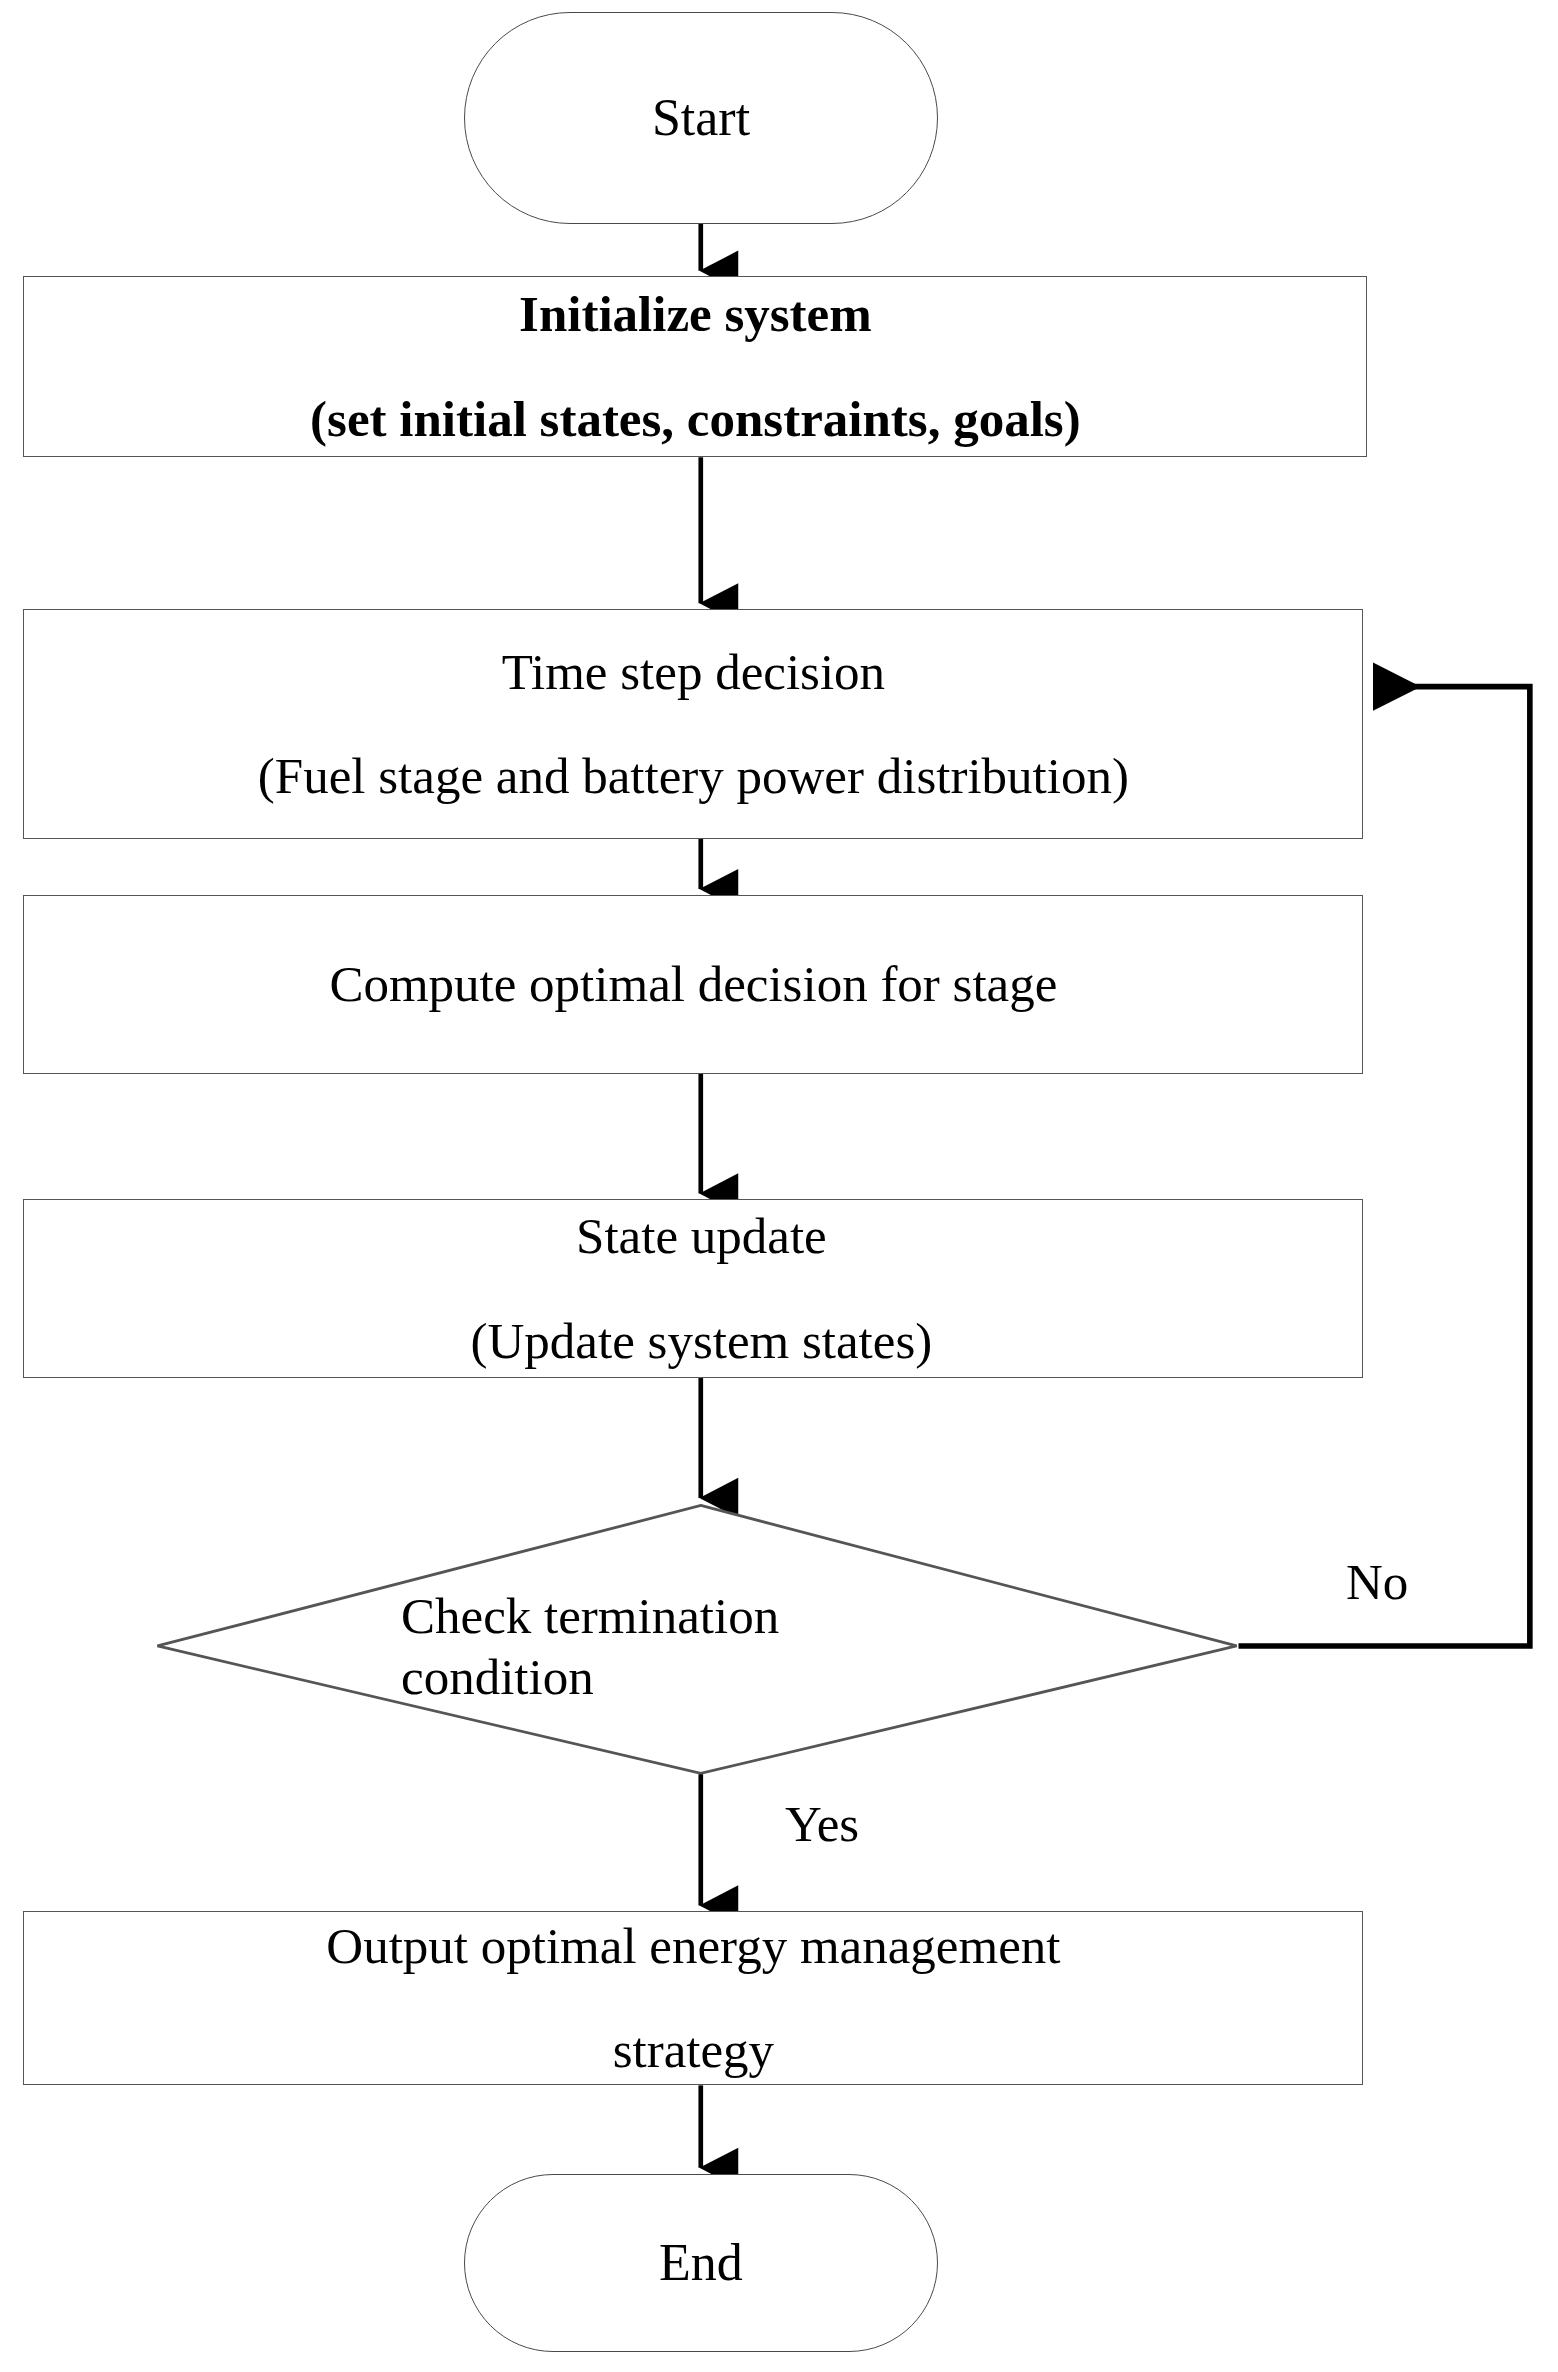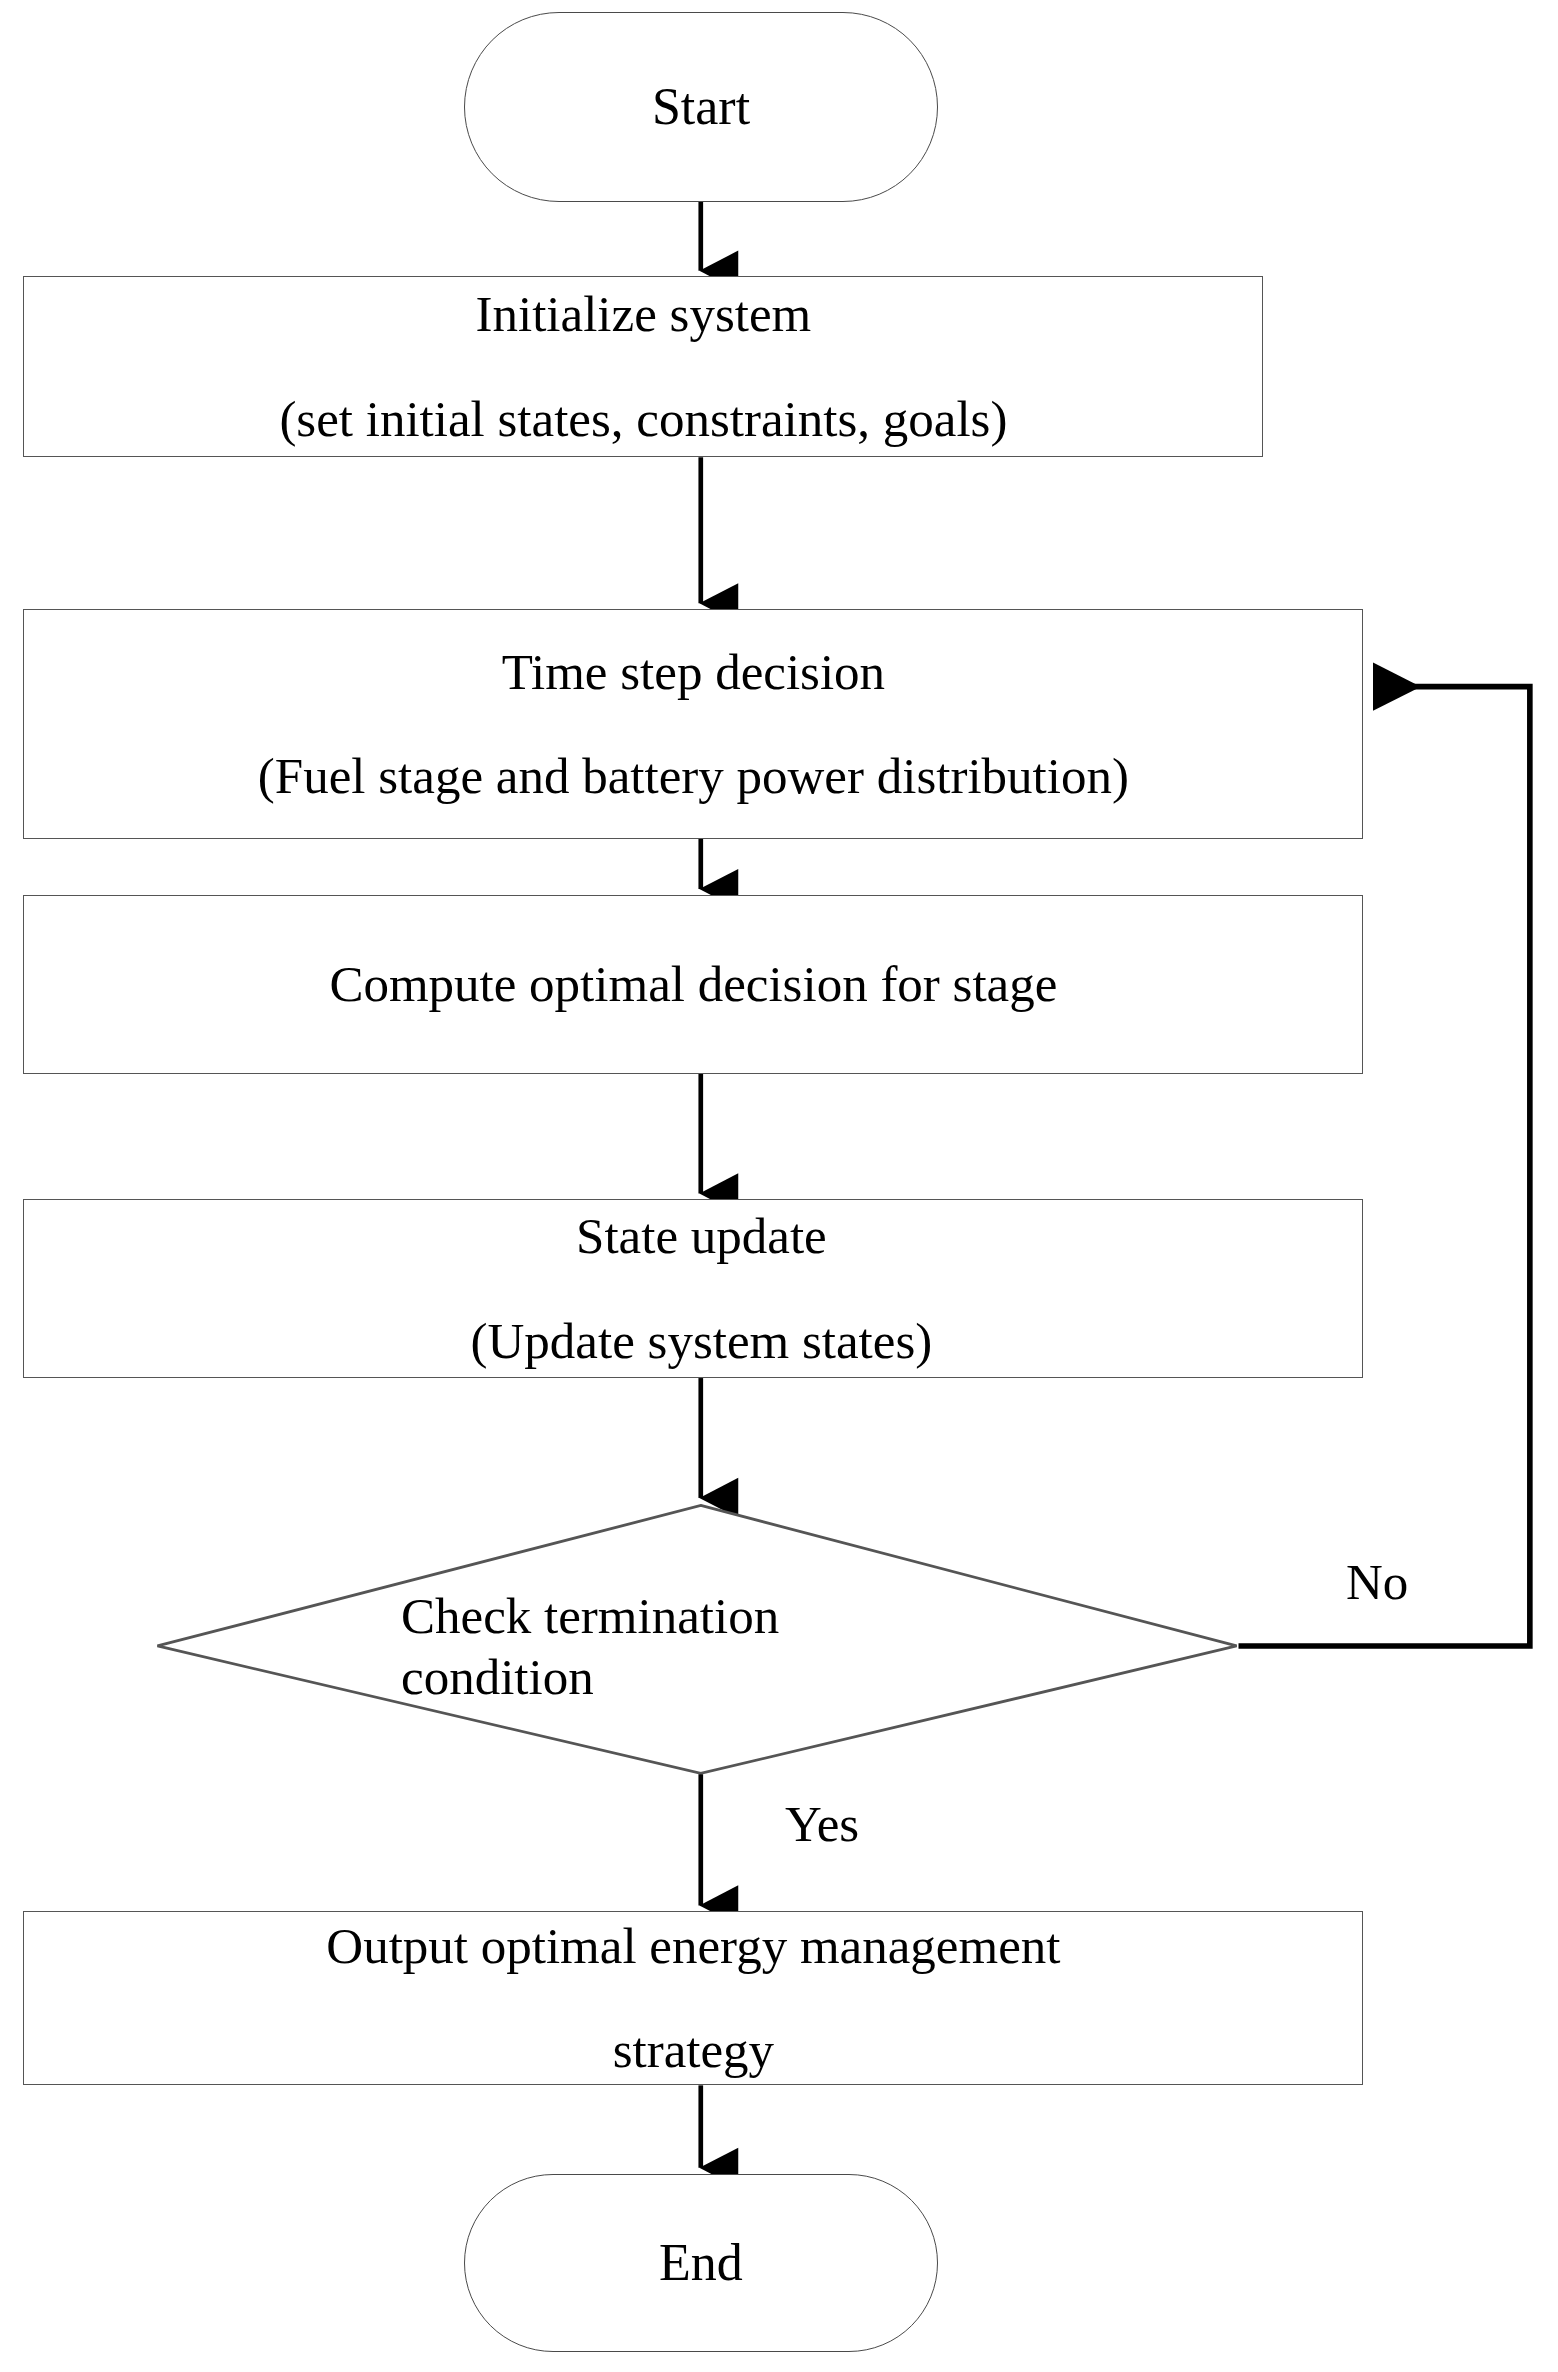--- a/index.html
+++ b/index.html
@@ -98,25 +98,25 @@
 
     <polygon points="748,1607 1320,1757 748,1893 168,1757" fill="#ffffff" stroke="#555555" stroke-width="3"></polygon>
 
     <path d="M 1322,1757 L 1633,1757 L 1633,733 L 1468,733" fill="none" stroke="#000000" stroke-width="6" marker-end="url(#arrowLeft)"></path>
 
     <line x1="748" y1="1894" x2="748" y2="2034" stroke="#000000" stroke-width="5" marker-end="url(#arrowDown)"></line>
 
     <line x1="748" y1="2226" x2="748" y2="2314" stroke="#000000" stroke-width="5" marker-end="url(#arrowDown)"></line>
   </svg>
 
-  <div class="node terminal" style="left:464px; top:12px; width:474px; height:190px;">
+  <div class="node terminal" style="left:464px; top:12px; width:474px; height:212px;">
     <span>Start</span>
   </div>
 
-  <div class="node process" style="left:23.4px; top:276px; width:1240px; height:181px;">
+  <div class="node process" style="left:23.4px; top:276px; width:1344px; height:181px;font-weight:bold;">
     <span>Initialize system</span>
     <span class="ln2">(set initial states, constraints, goals)</span>
   </div>
 
   <div class="node process" style="left:23.4px; top:609px; width:1340px; height:230px;">
     <span>Time step decision</span>
     <span class="ln2">(Fuel stage and battery power distribution)</span>
   </div>
 
   <div class="node process" style="left:23.4px; top:895px; width:1340px; height:179px;">

